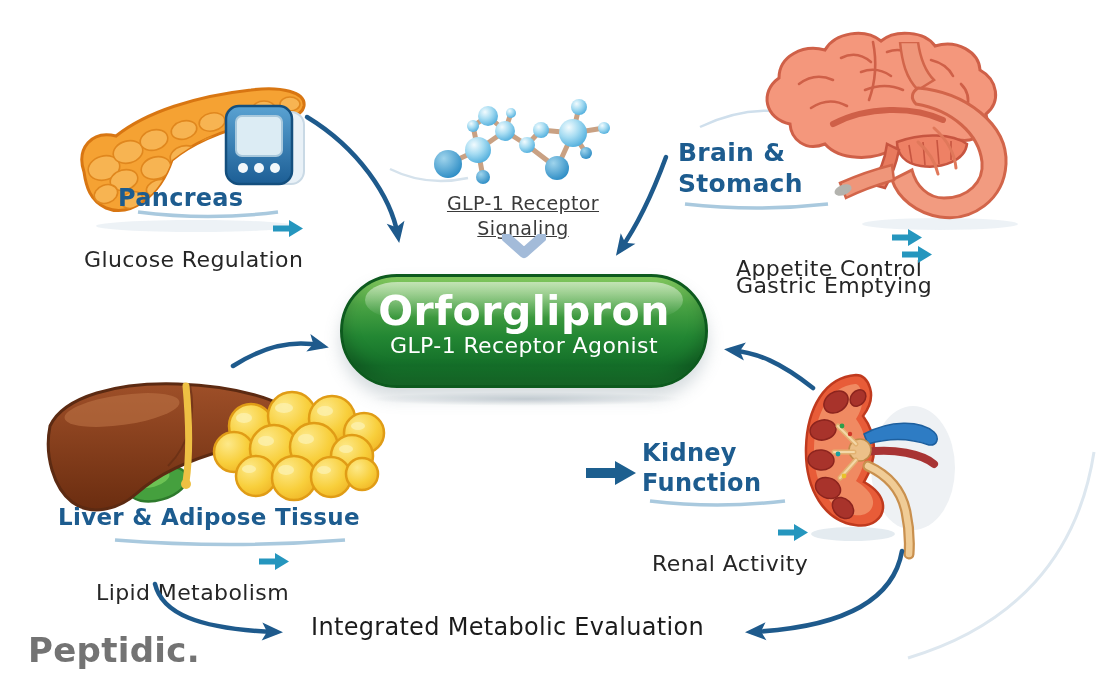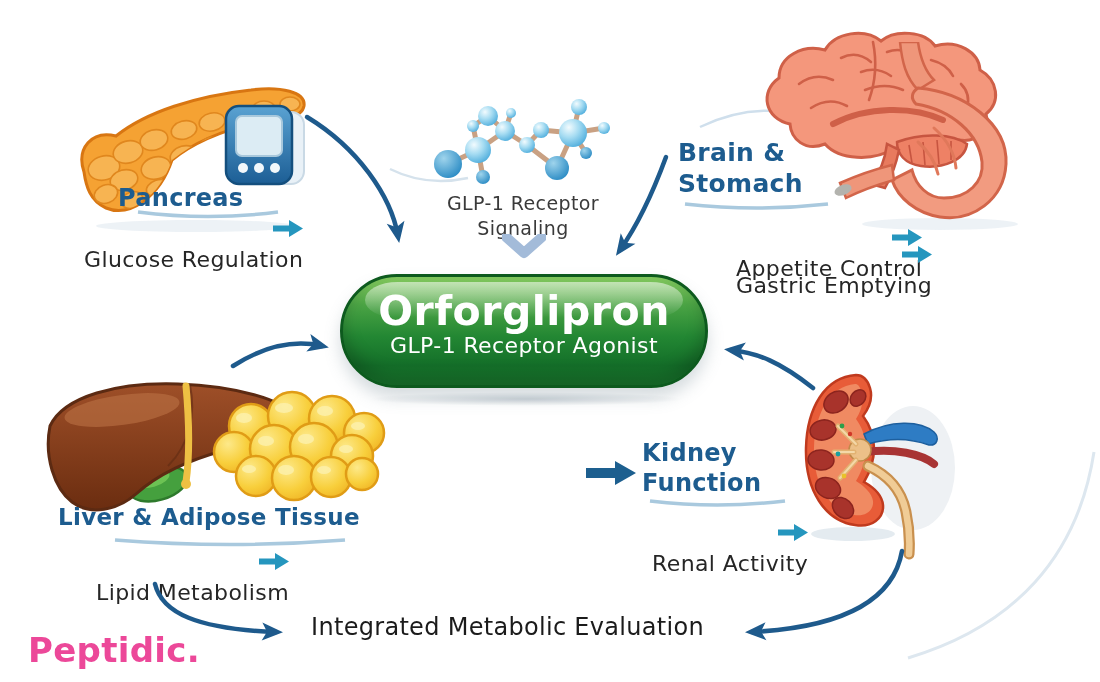--- a/index.html
+++ b/index.html
@@ -35,28 +35,28 @@
   .pill-subtitle{
     position:relative;margin-top:1px;text-align:center;color:#fff;
     font-size:22px;letter-spacing:.4px;white-space:nowrap;
   }
   .pill-shadow{
     position:absolute;left:368px;top:392px;width:316px;height:14px;border-radius:50%;
     background:radial-gradient(ellipse at center,rgba(145,160,172,.45) 0%,rgba(145,160,172,0) 70%);
   }
   .signaling{
     position:absolute;left:428px;top:191px;width:190px;text-align:center;
-    color:#3a3a3a;font-size:19px;line-height:25px;letter-spacing:.4px;white-space:nowrap;
+    color:#3a3a3a;font-size:19px;line-height:25px;letter-spacing:.4px;white-space:nowrap;text-decoration:underline;
   }
   .footer-label{
     position:absolute;left:285px;top:613px;width:445px;text-align:center;
     color:#1b1b1b;font-size:24px;letter-spacing:.3px;white-space:nowrap;
   }
   .brand{
-    position:absolute;left:28px;top:630px;color:#ec4899;
+    position:absolute;left:28px;top:630px;color:#737373;
     font-size:34px;font-weight:bold;letter-spacing:.3px;white-space:nowrap;
   }
   svg{display:block;}
   .overlay{pointer-events:none;}
 </style>
 </head>
 <body>
 
 <div id="canvas">
 

